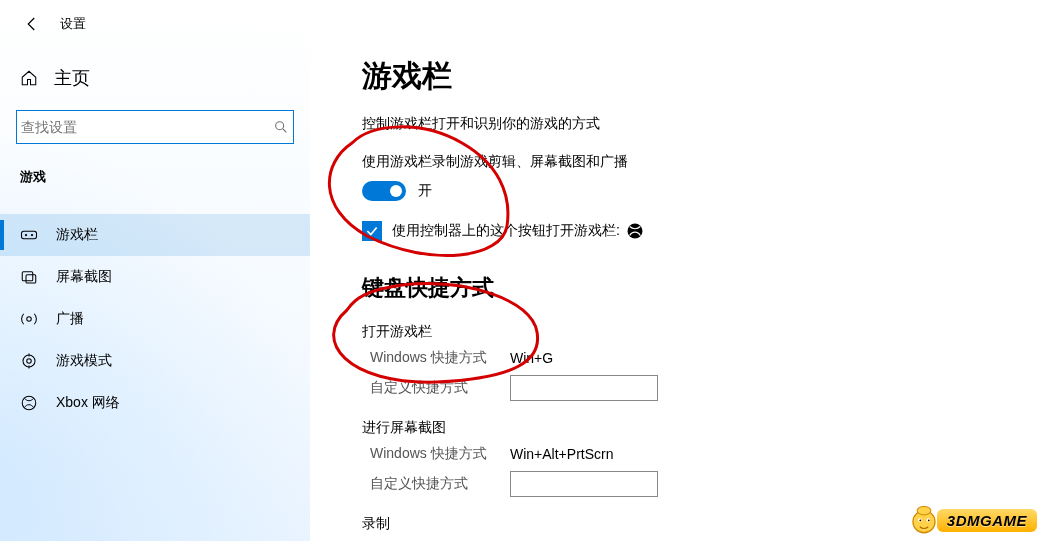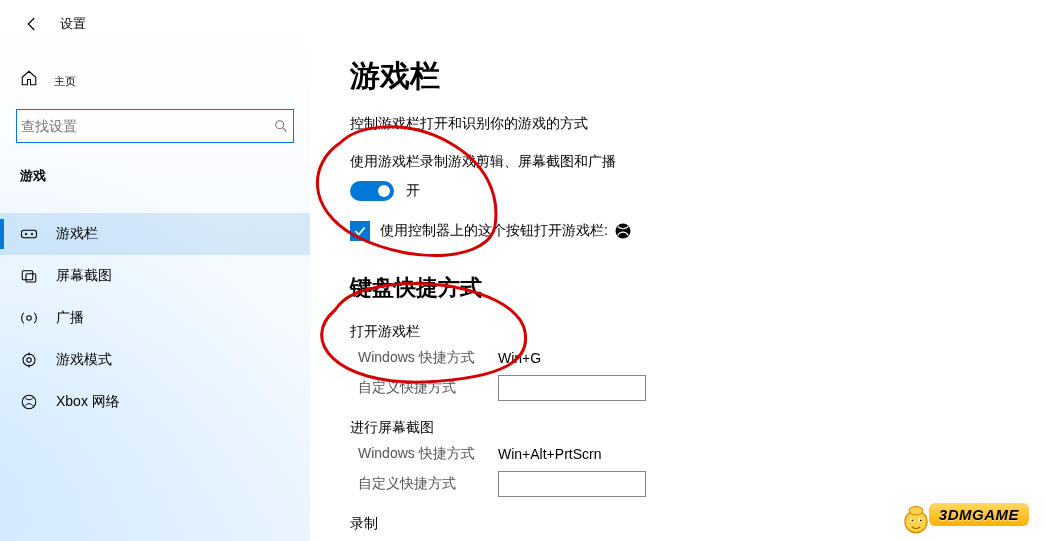--- a/index.html
+++ b/index.html
@@ -6,21 +6,21 @@
   body {
     font-family: "Microsoft YaHei", "Segoe UI", sans-serif;
     font-size: 14px;
     color: #000;
     width: 1045px;
     height: 541px;
     overflow: hidden;
     position: relative;
     background: #fff;
   }
-  .container { display: flex; height: 100%; }
+  .container { display: flex; height: 100%; gap: 12px; }
   .sidebar {
     width: 310px;
     height: 100%;
     background: radial-gradient(circle at -10% 90%, rgba(180,220,255,0.5) 0%, rgba(255,255,255,0) 60%),
                 linear-gradient(to bottom, #ffffff, #f5faff 60%, #eaf4ff);
     position: relative;
   }
   .topbar {
     display: flex;
     align-items: center;
@@ -38,21 +38,21 @@
     margin-left: 8px;
   }
   .home-row {
     display: flex;
     align-items: center;
     padding: 10px 0 10px 20px;
     margin-top: 8px;
     cursor: pointer;
   }
   .home-row .icon { width: 18px; height: 18px; margin-right: 16px; }
-  .home-row .lbl { font-size: 11px; margin-top: 8px; }
+  .home-row .lbl { font-size: 18px; }
   .search-wrap {
     margin: 10px 16px 16px 16px;
   }
   .search-box {
     width: 278px;
     height: 34px;
     border: 1px solid #0078d7;
     background: #fff;
     display: flex;
     align-items: center;
@@ -183,23 +183,23 @@
   }
   
   .scribble {
     position: absolute;
     pointer-events: none;
     z-index: 100;
   }
   
   .watermark {
     position: absolute;
-    bottom: 4px; right: 16px;
-    display: flex;
-    align-items: flex-start;
+    bottom: 4px; right: 8px;
+    display: flex;
+    align-items: center;
     z-index: 200;
     pointer-events: none;
   }
   .watermark .mascot {
     width: 34px; height: 34px;
     margin-right: -4px;
     z-index: 2;
   }
   .watermark .tag {
     background: linear-gradient(to bottom, #ffd966, #ffb000);

